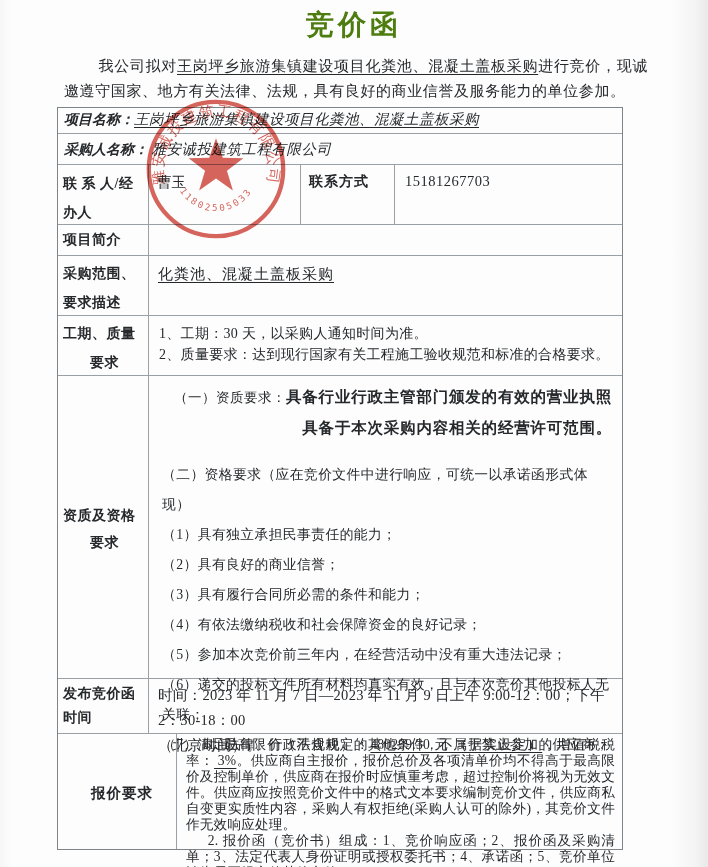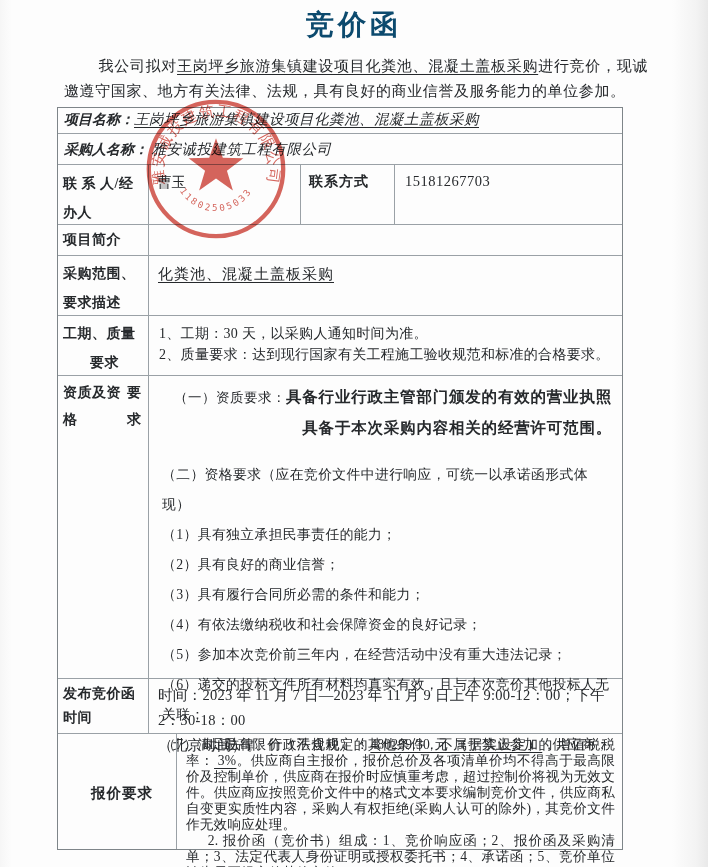--- a/index.html
+++ b/index.html
@@ -17,21 +17,21 @@
     position:relative;
     overflow:hidden;
   }
   .page{position:absolute;inset:0;}
   .title{
     text-align:center;
     font-size:28px;
     font-weight:700;
     letter-spacing:4px;
     margin-top:6px;
-    color:#0c4a6e;
+    color:#4d7c0f;
     font-family:"Liberation Serif", serif;
   }
   .intro{
     margin:10px 60px 0 64px;
     font-size:15px;
     line-height:25px;
     text-indent:2.3em;
     letter-spacing:0.6px;
     text-align:justify;
   }
@@ -70,21 +70,21 @@
   .r3 .name{flex:0 0 152px;padding:8px 4px 0 8px;font-size:14.5px;}
   .r3 .method{flex:0 0 94px;padding:8px 4px 0 8px;font-weight:700;font-size:14px;letter-spacing:1px;}
   .r3 .phone{flex:1 1 auto;padding:8px 4px 0 10px;font-size:14.5px;letter-spacing:0.5px;}
   .r3 .lblcol div{line-height:27px;padding-top:2px;}
 
   .r5 .lblcol div, .r6 .lblcol div{line-height:29px;}
   .r5 .content{padding:9px 6px 0 9px;font-size:15px;letter-spacing:1px;}
   .r6 .content{padding:7px 8px 0 10px;font-size:14px;line-height:21px;letter-spacing:0.3px;}
   .r6 .lblcol .c2{text-align:center;}
 
-  .r7 .lblcol{display:flex;flex-direction:row;justify-content:center;}
+  .r7 .lblcol{display:flex;flex-direction:column;justify-content:center;}
   .r7 .lblcol div{line-height:27px;}
   .r7 .content{padding:6px 10px 0 13px;}
   .qitem{font-size:13.8px;line-height:30px;letter-spacing:0.4px;}
   .qitem0{line-height:30px;margin-bottom:16px;text-align:right;}
   .qprefix{font-size:13.5px;letter-spacing:0.5px;}
   .qbody{font-size:15.5px;font-weight:700;letter-spacing:0.8px;}
 
   .r8 .lblcol div{line-height:24px;}
   .r8 .content{padding:4px 8px 0 9px;font-size:14.5px;line-height:25px;letter-spacing:0.3px;}
 

